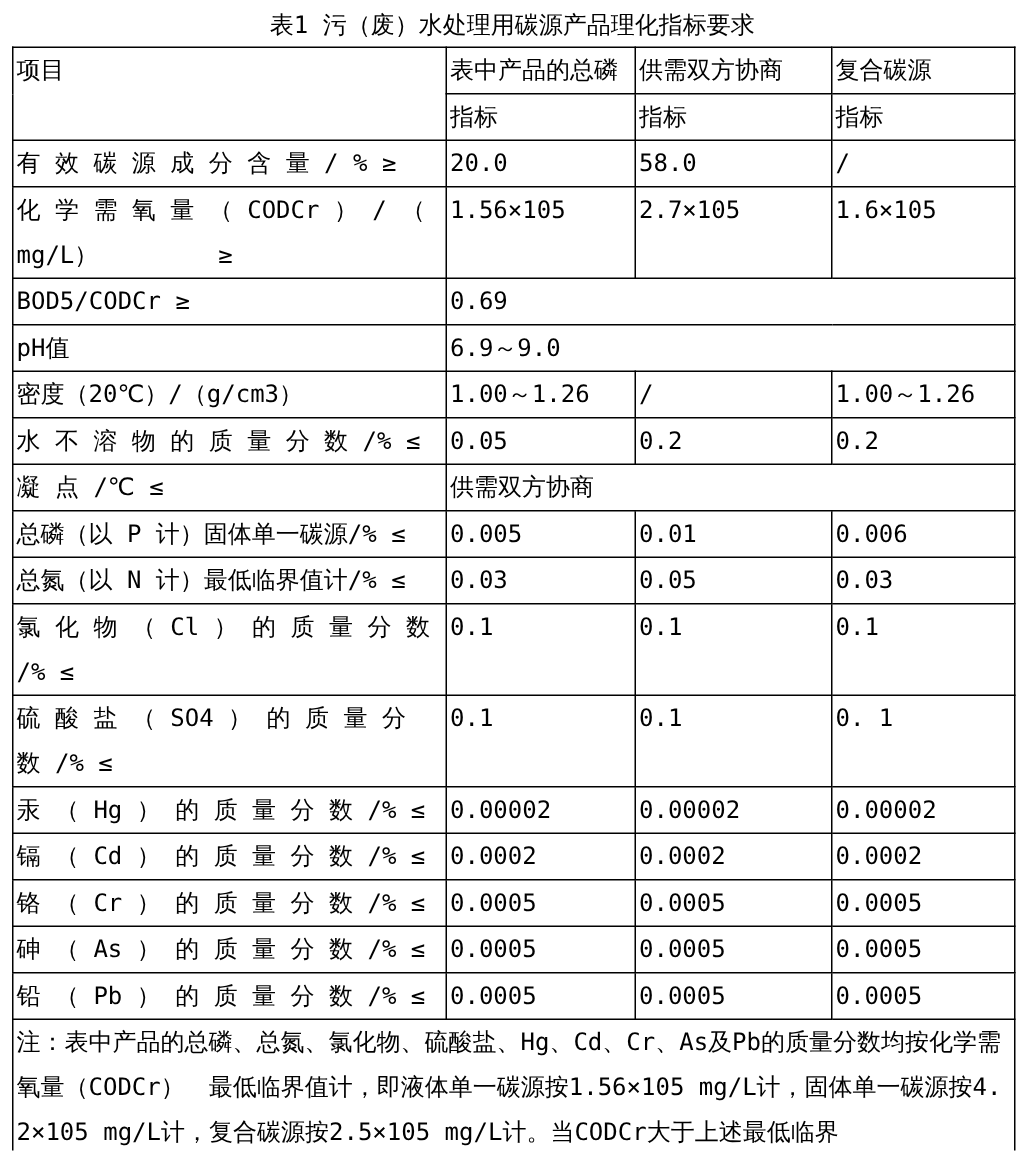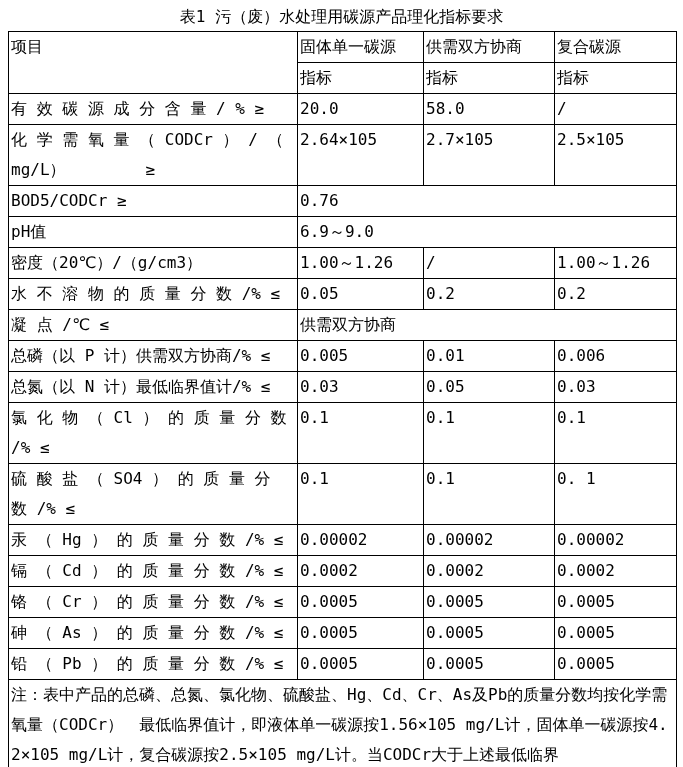--- a/index.html
+++ b/index.html
@@ -71,46 +71,46 @@
   <table class="spec">
     <colgroup>
       <col class="c0">
         <col class="c1">
         <col class="c2">
         <col class="c3">
     </colgroup>
     <thead>
       <tr>
         <td class="item" rowspan="2">项目</td>
-        <td>固体单一碳源</td>
+        <td>表中产品的总磷</td>
         <td>供需双方协商</td>
         <td>复合碳源</td>
       </tr>
       <tr>
         <td>指标</td>
         <td>指标</td>
         <td>指标</td>
       </tr>
     </thead>
     <tbody id="rows">
         <tr>
           <td class="label">有 效 碳 源 成 分 含 量 / % ≥</td>
           <td>20.0</td>
           <td>58.0</td>
           <td>/</td>
         </tr>
         <tr>
           <td class="label">化 学 需 氧 量 （ CODCr ） / （ mg/L）　　　　　≥</td>
-          <td>2.64×105</td>
+          <td>1.56×105</td>
           <td>2.7×105</td>
-          <td>2.5×105</td>
+          <td>1.6×105</td>
         </tr>
         <tr>
           <td class="label">BOD5/CODCr ≥</td>
-          <td colspan="3">0.76</td>
+          <td colspan="3">0.69</td>
         </tr>
         <tr>
           <td class="label">pH值</td>
           <td colspan="3">6.9～9.0</td>
         </tr>
         <tr>
           <td class="label">密度（20℃）/（g/cm3）</td>
           <td>1.00～1.26</td>
           <td>/</td>
           <td>1.00～1.26</td>
@@ -119,21 +119,21 @@
           <td class="label">水 不 溶 物 的 质 量 分 数 /% ≤</td>
           <td>0.05</td>
           <td>0.2</td>
           <td>0.2</td>
         </tr>
         <tr>
           <td class="label">凝 点 /℃ ≤</td>
           <td colspan="3">供需双方协商</td>
         </tr>
         <tr>
-          <td class="label">总磷（以 P 计）供需双方协商/% ≤</td>
+          <td class="label">总磷（以 P 计）固体单一碳源/% ≤</td>
           <td>0.005</td>
           <td>0.01</td>
           <td>0.006</td>
         </tr>
         <tr>
           <td class="label">总氮（以 N 计）最低临界值计/% ≤</td>
           <td>0.03</td>
           <td>0.05</td>
           <td>0.03</td>
         </tr>

